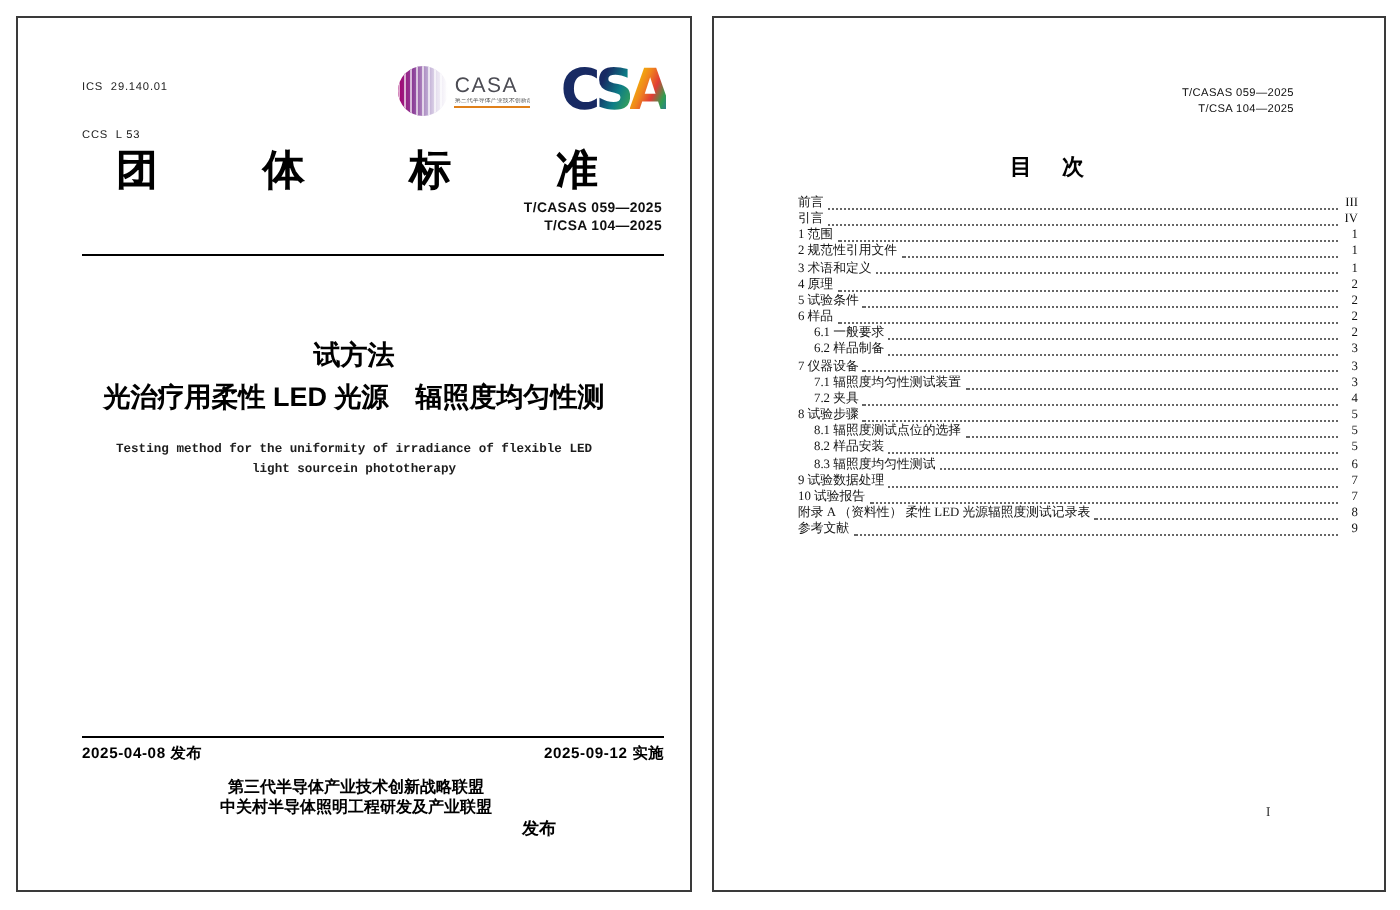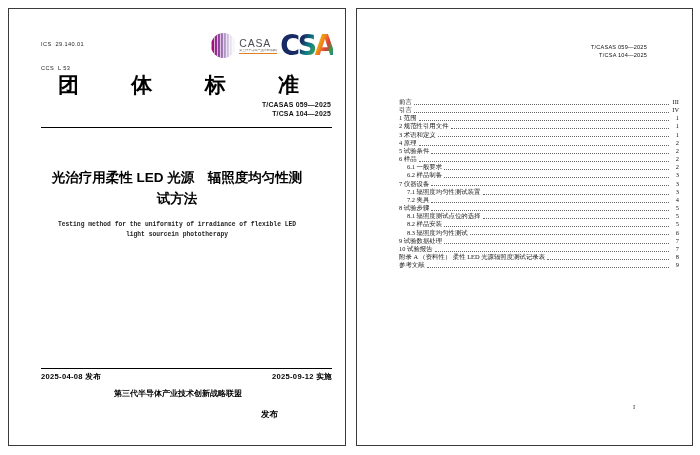--- a/index.html
+++ b/index.html
@@ -4,21 +4,21 @@
 <style>
   html,body{margin:0;padding:0;}
   body{width:700px;height:455px;background:#fdfdfd;font-family:"Liberation Sans",sans-serif;}
   .spread{position:relative;width:700px;height:455px;background:#ffffff;overflow:hidden;}
   .page{position:absolute;top:8px;height:438px;background:#ffffff;border:1px solid #3a3a3a;box-sizing:border-box;}
   .page-left{left:8px;width:338px;}
   .page-right{left:356px;width:337px;}
 
   
   .ics{position:absolute;left:32px;top:15px;font-size:5.6px;line-height:8px;color:#1c1c1c;letter-spacing:.4px;white-space:pre;}
-  .logos{position:absolute;top:23px;right:12px;display:flex;align-items:center;gap:3px;}
+  .logos{position:absolute;top:23px;right:12px;display:flex;align-items:center;gap:15px;}
   .casa{display:flex;align-items:center;gap:3px;}
   .casa-sphere{width:25px;height:25px;border-radius:50%;position:relative;overflow:hidden;flex:0 0 auto;
     background:linear-gradient(90deg,#a50070 0%,#8c3f98 30%,#b9a4cf 58%,#e8e2f0 78%,#ffffff 100%);}
   .casa-sphere::after{content:"";position:absolute;inset:0;border-radius:50%;
     background:repeating-linear-gradient(90deg,rgba(255,255,255,.65) 0 1px,rgba(255,255,255,0) 1px 3px);}
   .casa-txt{display:flex;flex-direction:column;line-height:1;}
   .casa-word{font-size:10.5px;color:#4c4c54;letter-spacing:.8px;font-weight:500;}
   .casa-sub{font-size:3px;color:#555;margin-top:1px;letter-spacing:0;border-bottom:.5px solid #e0801a;padding-bottom:.5px;white-space:nowrap;overflow:hidden;max-width:38px;}
   .csa{display:flex;font-weight:900;font-size:27px;line-height:1;letter-spacing:-2.5px;font-family:"DejaVu Sans",sans-serif;transform:scaleY(1.05);}
   .csa-c{color:#182a63;}
@@ -84,50 +84,52 @@
     </div>
 
     <div class="std-nos">
       <div>T/CASAS 059—2025</div>
       <div>T/CSA 104—2025</div>
     </div>
 
     <div class="rule rule-top"></div>
 
     <div class="cn-title">
+      <div>试方法</div>
       <div>光治疗用柔性 LED 光源　辐照度均匀性测</div>
-      <div>试方法</div>
     </div>
 
     <div class="en-title">
       <div>Testing method for the uniformity of irradiance of flexible LED</div>
       <div>light sourcein phototherapy</div>
     </div>
 
     <div class="rule rule-bottom"></div>
 
     <div class="dates">
       <span>2025-04-08 发布</span>
       <span>2025-09-12 实施</span>
     </div>
 
     <div class="publishers">
       <div>第三代半导体产业技术创新战略联盟</div>
+      <div>中关村半导体照明工程研发及产业联盟</div>
     </div>
     <span class="publish-label">发布</span>
 
   </div>
 
   <div class="page page-right">
 
     <div class="hdr-nos">
       <div>T/CASAS 059—2025</div>
       <div>T/CSA 104—2025</div>
     </div>
 
+    <div class="toc-title">目　次</div>
 
     <div class="toc">
         <div class="toc-row">
           <span class="toc-label">前言</span>
           <span class="toc-dots"></span>
           <span class="toc-pagenum">III</span>
         </div>
         <div class="toc-row">
           <span class="toc-label">引言</span>
           <span class="toc-dots"></span>

